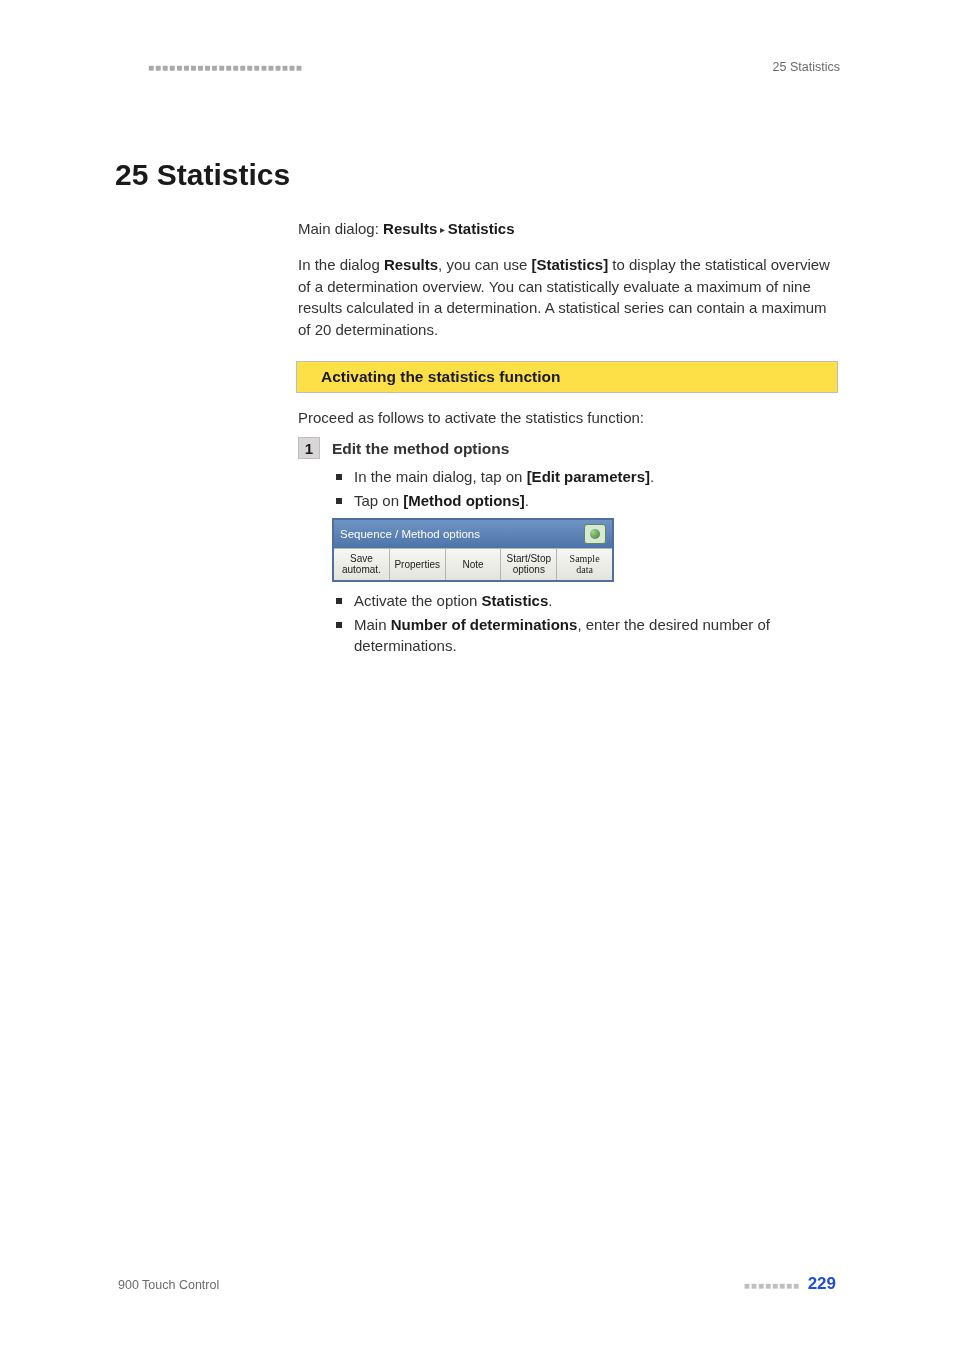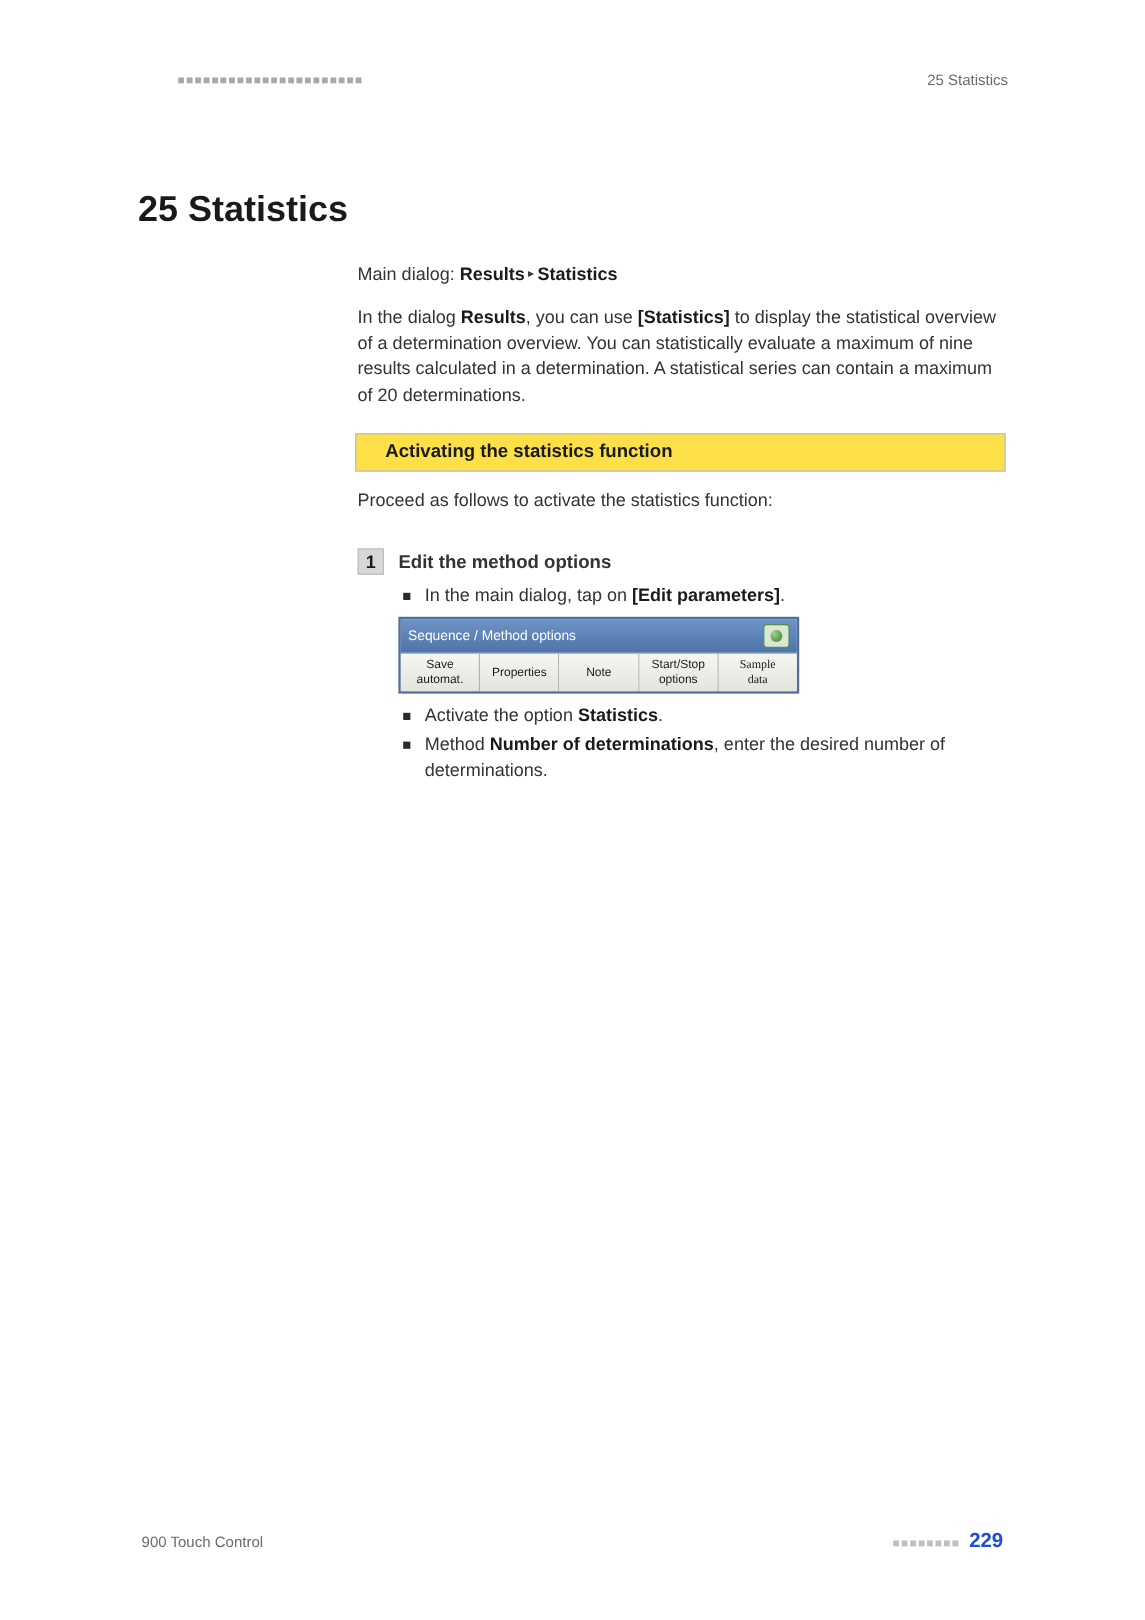--- a/index.html
+++ b/index.html
@@ -44,21 +44,21 @@
     background: #fde047;
     border: 1px solid #bfbdbd;
     padding: 4px 24px;
     font-weight: 700;
     font-size: 15.5px;
     margin-bottom: 14px;
     margin-left: -2px;
     margin-right: -2px;
     color: #1a1a1a;
   }
-  .proceed { margin-bottom: 28px; }
+  .proceed { margin-bottom: 8px; }
   .step-row { display: flex; margin-bottom: 6px; }
   .step-num-box {
     background: #d8d6d6;
     border: 1px solid #bfbdbd;
     font-weight: 700;
     font-size: 15px;
     width: 22px;
     height: 22px;
     line-height: 22px;
     text-align: center;
@@ -78,21 +78,21 @@
   ul.bullets li::before {
     content: "";
     position: absolute;
     left: 4px;
     top: 8px;
     width: 6px;
     height: 6px;
     background: #2b2b2b;
   }
   .screenshot {
-    width: 334px;
+    width: 282px;
     border: 2px solid #4f6f9f;
     background: #f3f3ef;
     margin: 6px 0 8px 0;
     font-size: 11px;
     position: relative;
   }
   .ss-header {
     background: linear-gradient(#6f93c4, #4d74a9);
     color: #fff;
     padding: 4px 6px;
@@ -232,20 +232,23 @@
       <div class="step-row">
         <div class="step-num-box">1</div>
         <div class="step-title">Edit the method options</div>
       </div>
 
       <div class="step-body">
         <ul class="bullets">
           <li>
             <span>In the main dialog, tap on </span><b>[Edit parameters]</b><span>.</span>
           </li>
+          <li>
+            <span>Tap on </span><b>[Method options]</b><span>.</span>
+          </li>
         </ul>
 
         <div class="screenshot">
           <div class="ss-header">
             <span>Sequence / Method options</span>
             <div class="ss-home">
               <span class="dot"></span>
             </div>
           </div>
           <div class="ss-tabs">
@@ -265,21 +268,21 @@
                 <span>Sample<br>data</span>
               </div>
           </div>
         </div>
 
         <ul class="bullets">
           <li>
             <span>Activate the option </span><b>Statistics</b><span>.</span>
           </li>
           <li>
-            <span>Method </span><b>Number of determinations</b><span>, enter the desired number of determinations.</span>
+            <span>Main </span><b>Number of determinations</b><span>, enter the desired number of determinations.</span>
           </li>
         </ul>
 
       </div>
     </div>
 
   </div>
 </div>
 
 <div class="footer">

